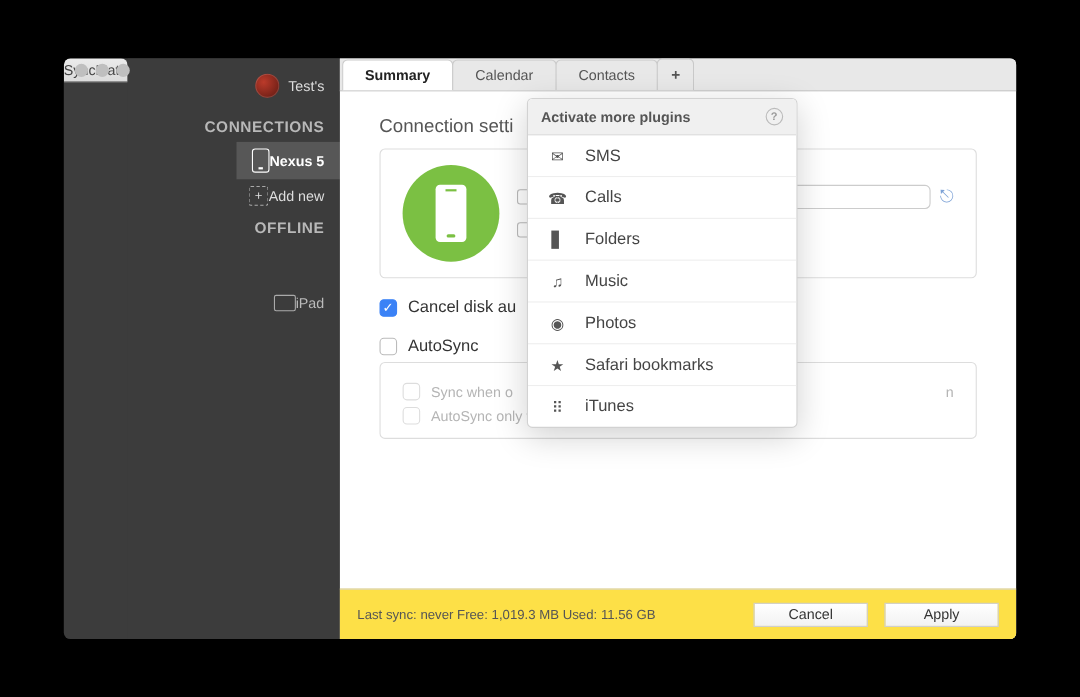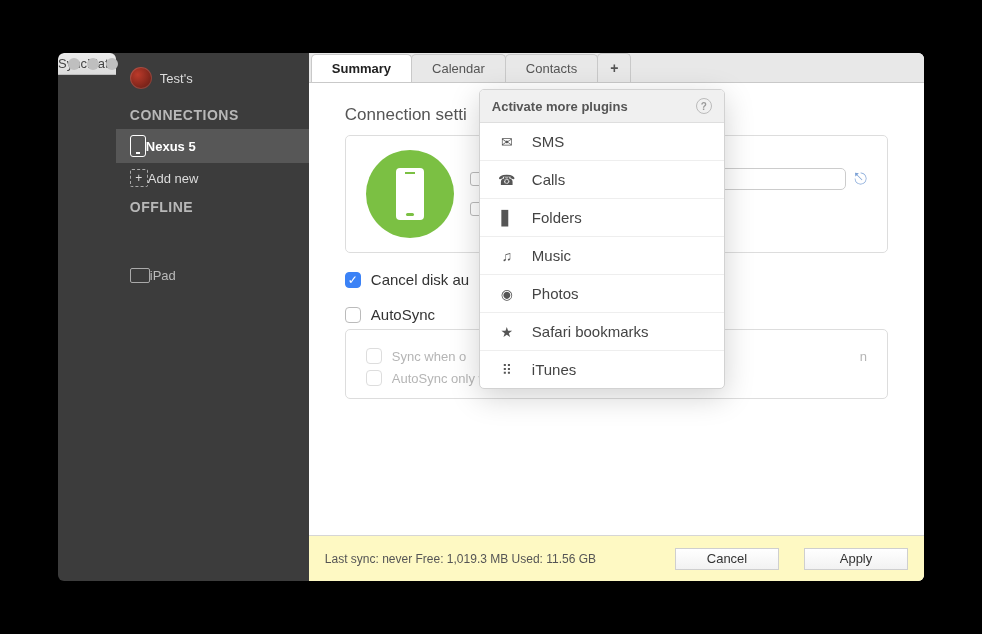--- a/index.html
+++ b/index.html
@@ -58,20 +58,21 @@
     }
     
     .sidebar {
       width: 193px;
       background: #3c3c3c;
       color: #ddd;
       font-size: 13px;
       display: flex;
       flex-direction: column;
       padding-top: 8px;
+      align-items: flex-end;
     }
     .user-row {
       display: flex;
       align-items: center;
       gap: 8px;
       padding: 6px 14px 12px 14px;
     }
     .avatar {
       width: 22px; height: 22px; border-radius: 11px;
       background: radial-gradient(circle at 35% 35%, #bb3a2a, #5a1811);
@@ -232,25 +233,25 @@
       border-radius: 5px;
       padding: 12px 20px;
       margin-top: 6px;
     }
     .auto-panel .opt-row { margin-top: 6px; color: #b5b5b5; font-size: 13px; }
     .auto-panel .opt-row .cb { border-color: #ddd; }
     
     .statusbar {
       height: 46px;
       border-top: 1px solid #d6d6d6;
-      background: #fef9c3;
+      background: #fde047;
       display: flex;
       align-items: center;
       padding: 0 16px;
-      gap: 25px;
+      gap: 15px;
       font-size: 12px;
       color: #555;
     }
     .statusbar .spacer { flex: 1; }
     .btn {
       width: 104px;
       height: 22px;
       background: linear-gradient(#fff, #f2f2f2);
       border: 1px solid #cfcfcf;
       border-radius: 0;

